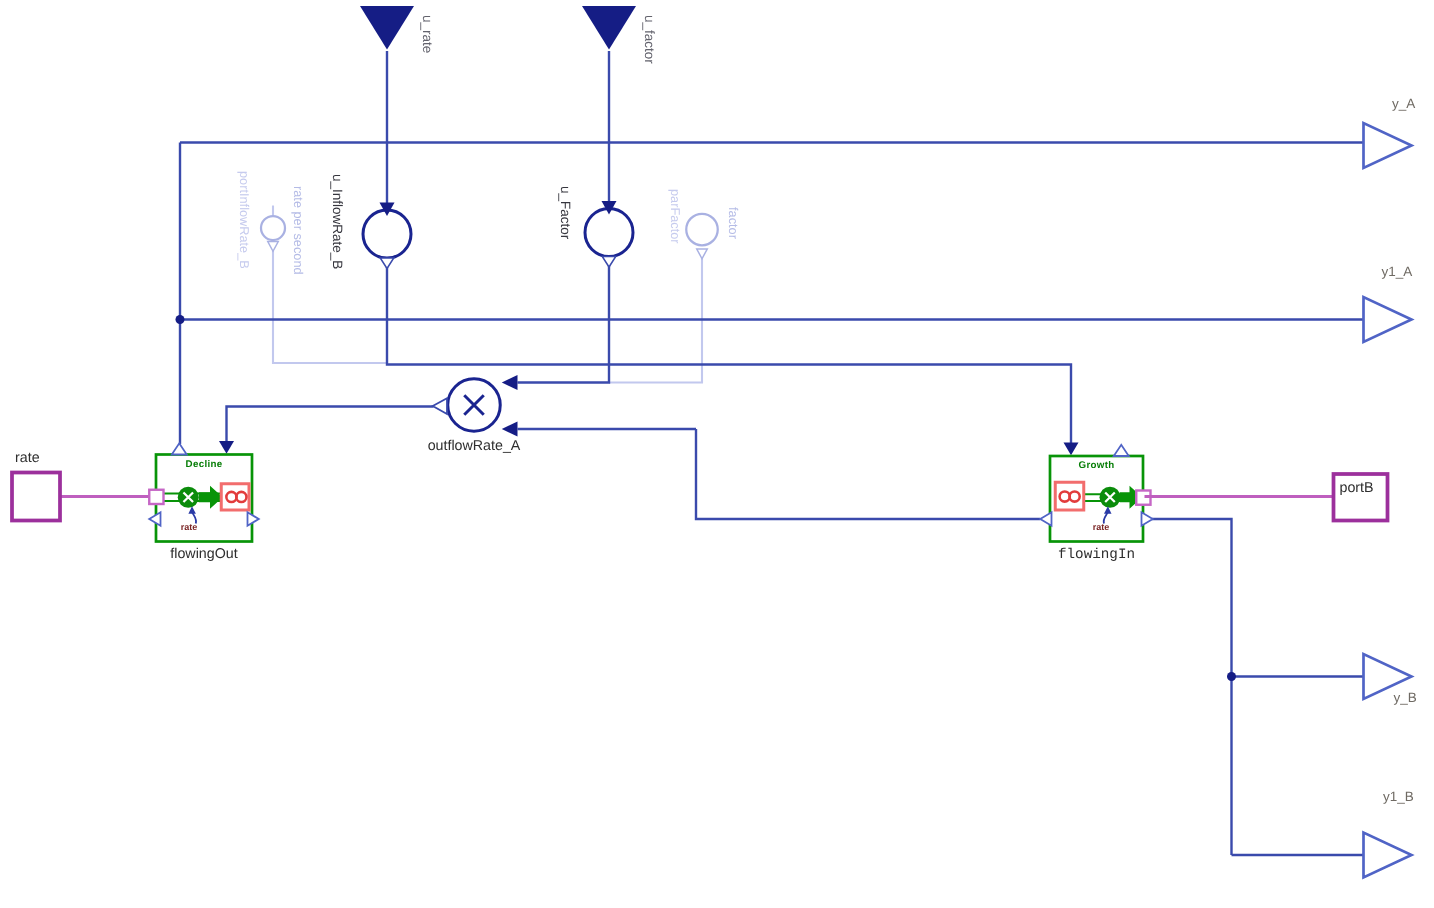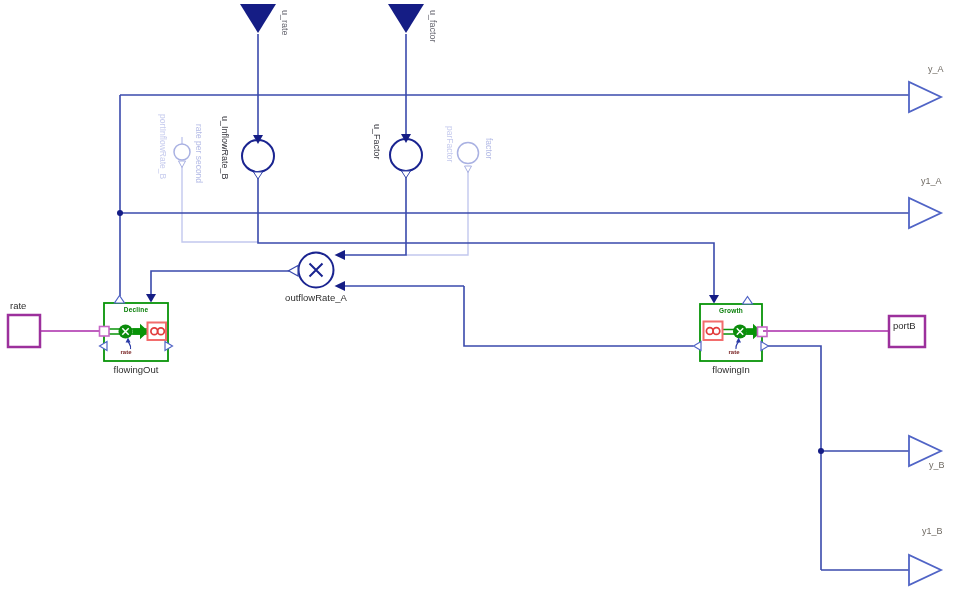--- a/index.html
+++ b/index.html
@@ -144,19 +144,19 @@
 
   <div class="lbl" style="left:10px;top:300px;">rate</div>
   <div class="lbl" style="left:893px;top:300px;margin-top:20px;">portB</div>
 
   <div class="typlbl" style="left:104px;top:306px;width:64px;">Decline</div>
   <div class="typlbl" style="left:700px;top:307px;width:62px;">Growth</div>
   <div class="ratelbl" style="left:106px;top:349px;width:40px;">rate</div>
   <div class="ratelbl" style="left:714px;top:349px;width:40px;">rate</div>
 
   <div class="lbl center" style="left:104px;top:364px;width:64px;">flowingOut</div>
-  <div class="lbl center" style="left:700px;top:364px;width:62px;">flowingIn</div>
+  <div class="lbl center" style="left:700px;top:364px;width:62px;font-family:Liberation Mono, monospace;">flowingIn</div>
 
   <div class="outlbl" style="left:928px;top:64px;">y_A</div>
   <div class="outlbl" style="left:921px;top:176px;">y1_A</div>
   <div class="outlbl" style="left:929px;top:424px;margin-top:36px;">y_B</div>
   <div class="outlbl" style="left:922px;top:526px;">y1_B</div>
 </div>
 
 </body></html>

